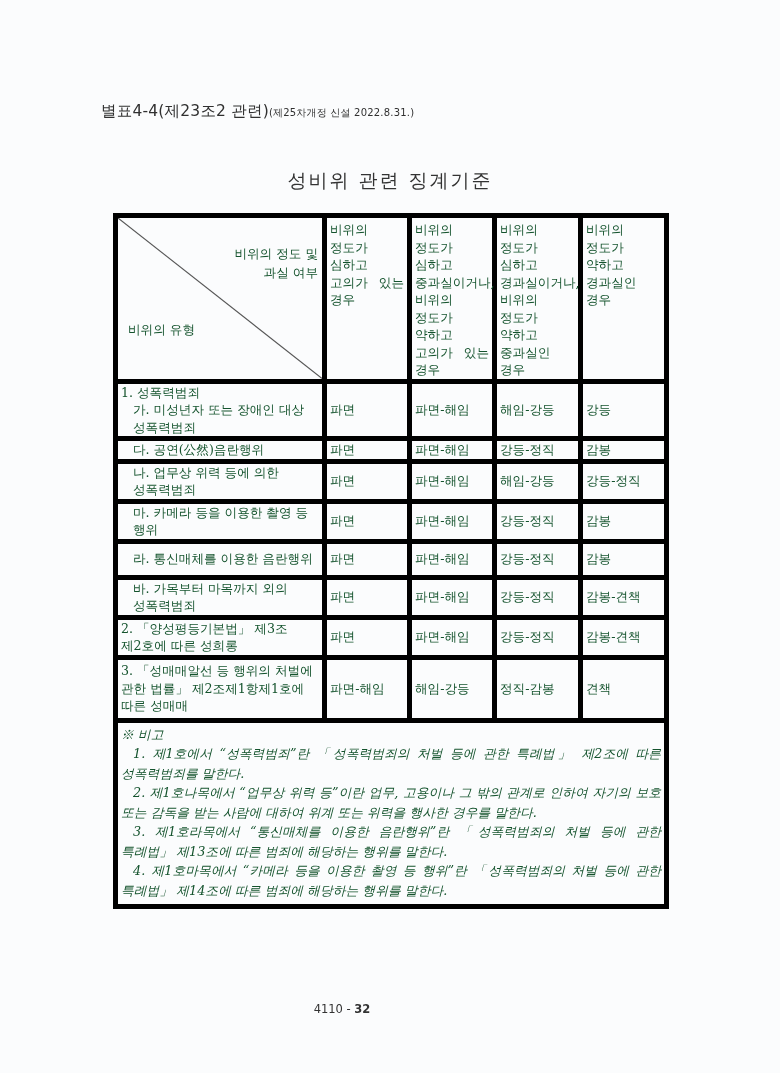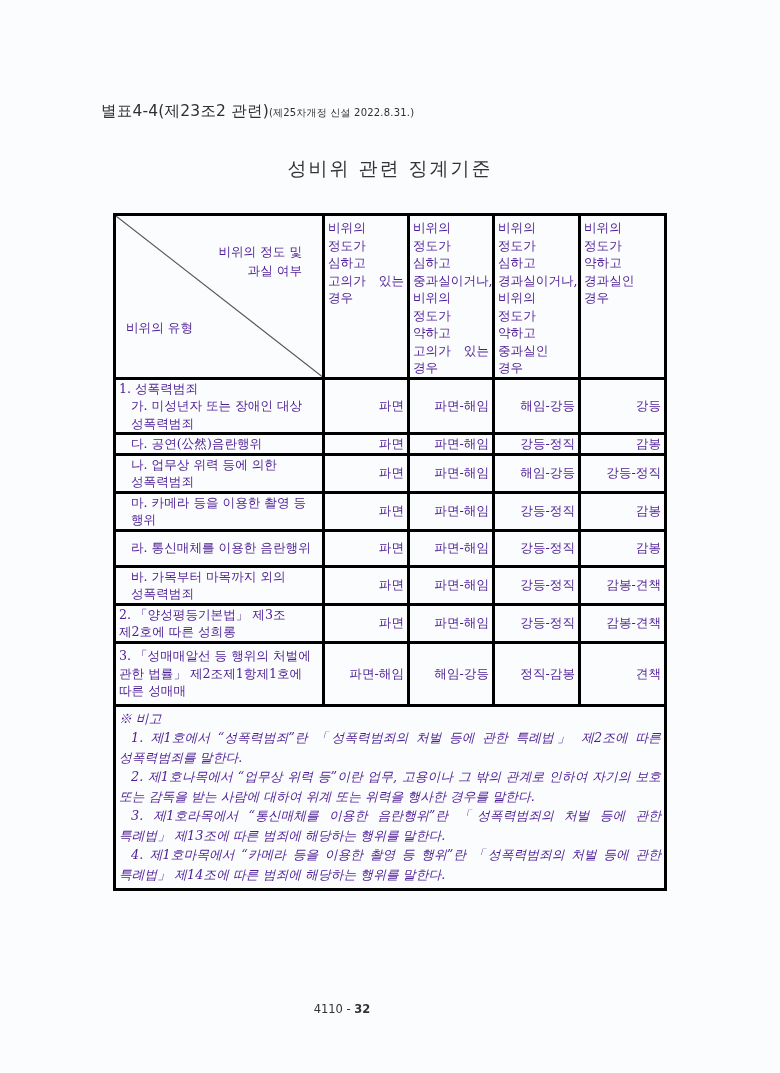--- a/index.html
+++ b/index.html
@@ -25,75 +25,75 @@
     white-space: nowrap;
     letter-spacing: 0.2px;
   }
   .annex-header .sub {
     font-size: 10px;
   }
   .doc-title {
     position: absolute;
     left: 0;
     width: 780px;
-    top: 156px;
+    top: 168px;
     text-align: center;
     font-size: 19px;
     letter-spacing: 2px;
     color: #333;
   }
   .table-wrap {
     position: absolute;
     left: 113px;
     top: 213px;
     width: 551px;
   }
   table.std {
     border-collapse: collapse;
     width: 551px;
     table-layout: fixed;
     font-size: 12.6px;
     line-height: 17.5px;
   }
   table.std td {
-    border: 3px solid #000000;
+    border: 5px solid #000000;
     padding: 0 3px;
     vertical-align: middle;
-    color: #4c1d95;
+    color: #14532d;
   }
   table.std td.hdr {
     vertical-align: top;
     padding-top: 3px;
     text-align: justify;
     text-align-last: left;
     word-break: keep-all;
   }
   .diag-cell {
     position: relative;
     height: 135px;
     padding: 0 !important;
   }
   .diag-cell svg {
     position: absolute;
     left: 0; top: 0;
     width: 100%; height: 100%;
   }
   .diag-top {
     position: absolute;
-    right: 20px;
+    right: 4px;
     top: 26px;
     text-align: right;
     line-height: 19px;
   }
   .diag-bottom {
     position: absolute;
     left: 10px;
     top: 103px;
   }
-  td.center { text-align: right; margin-left: 32px; }
+  td.center { text-align: left; margin-left: 32px; }
   td.type-cell {
     word-break: keep-all;
     line-height: 17.5px;
     margin-top: 12px;
   }
   .indent { padding-left: 12px; display: block; }
   .note-cell {
     padding: 2px 3px 4px 3px !important;
     line-height: 19.5px;
     font-size: 12.8px;

